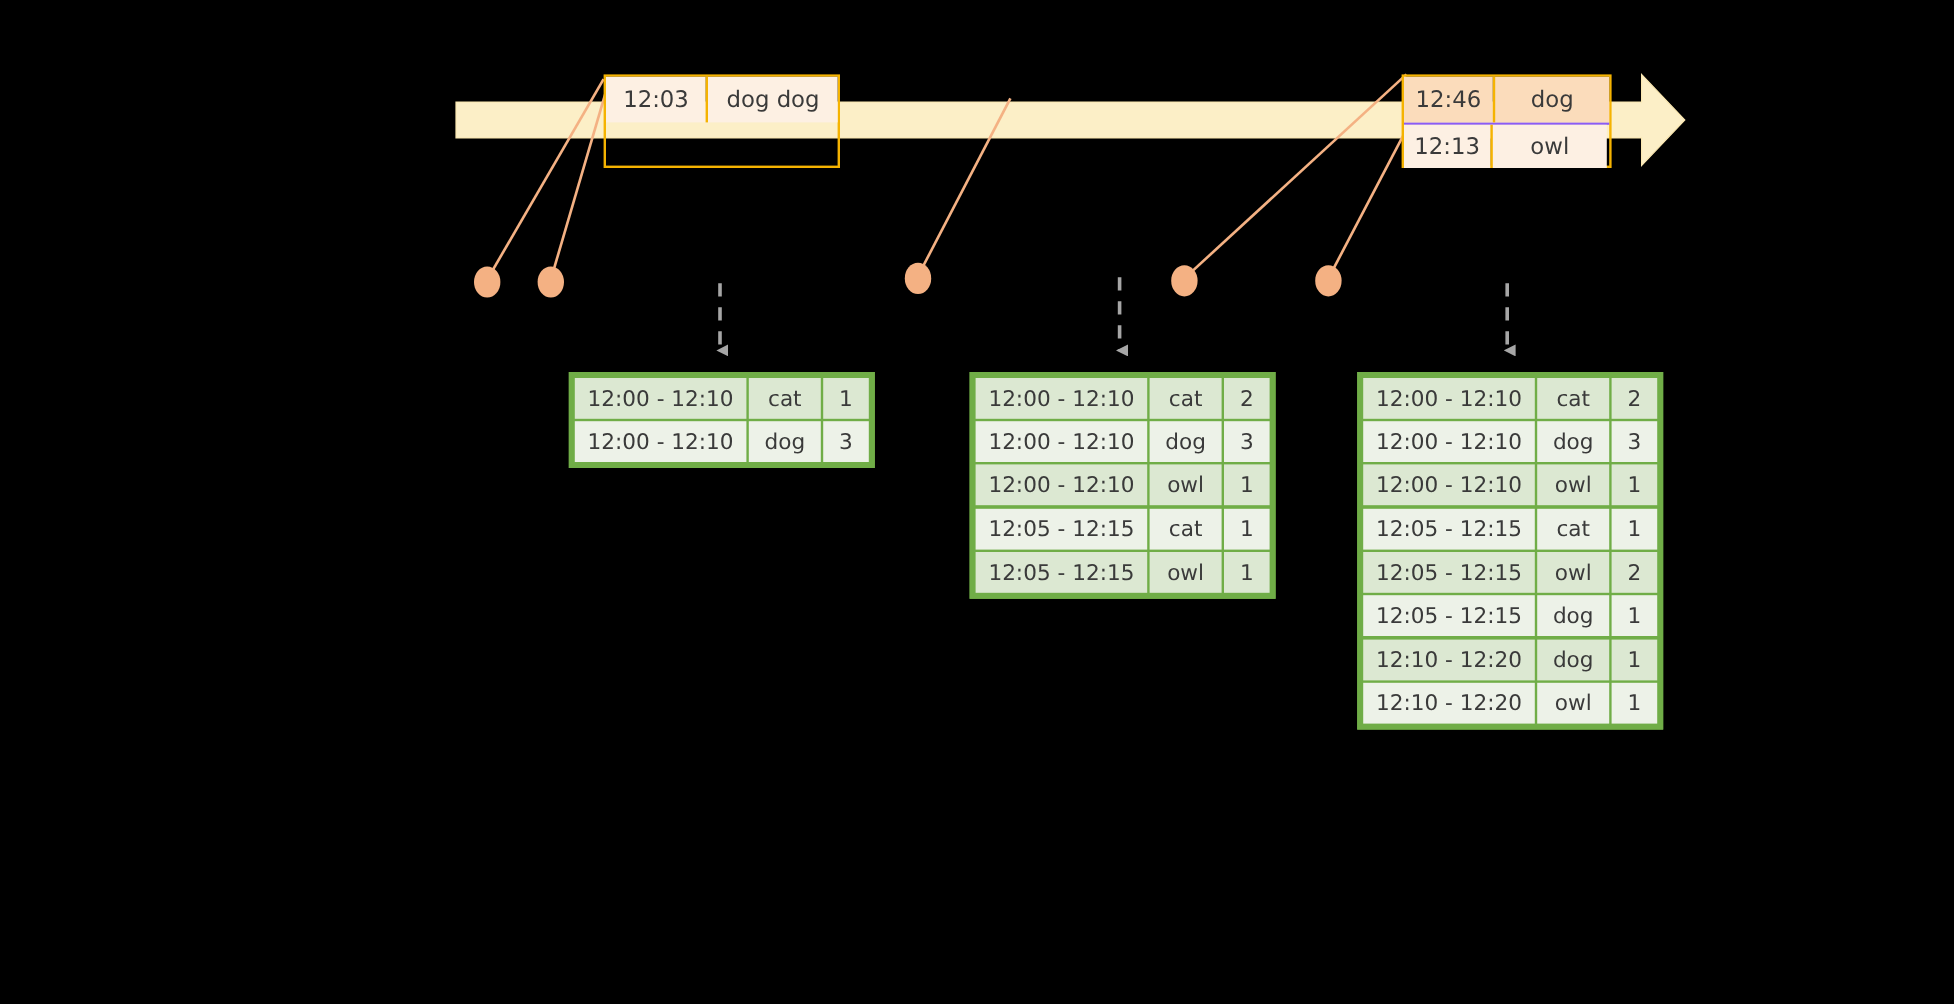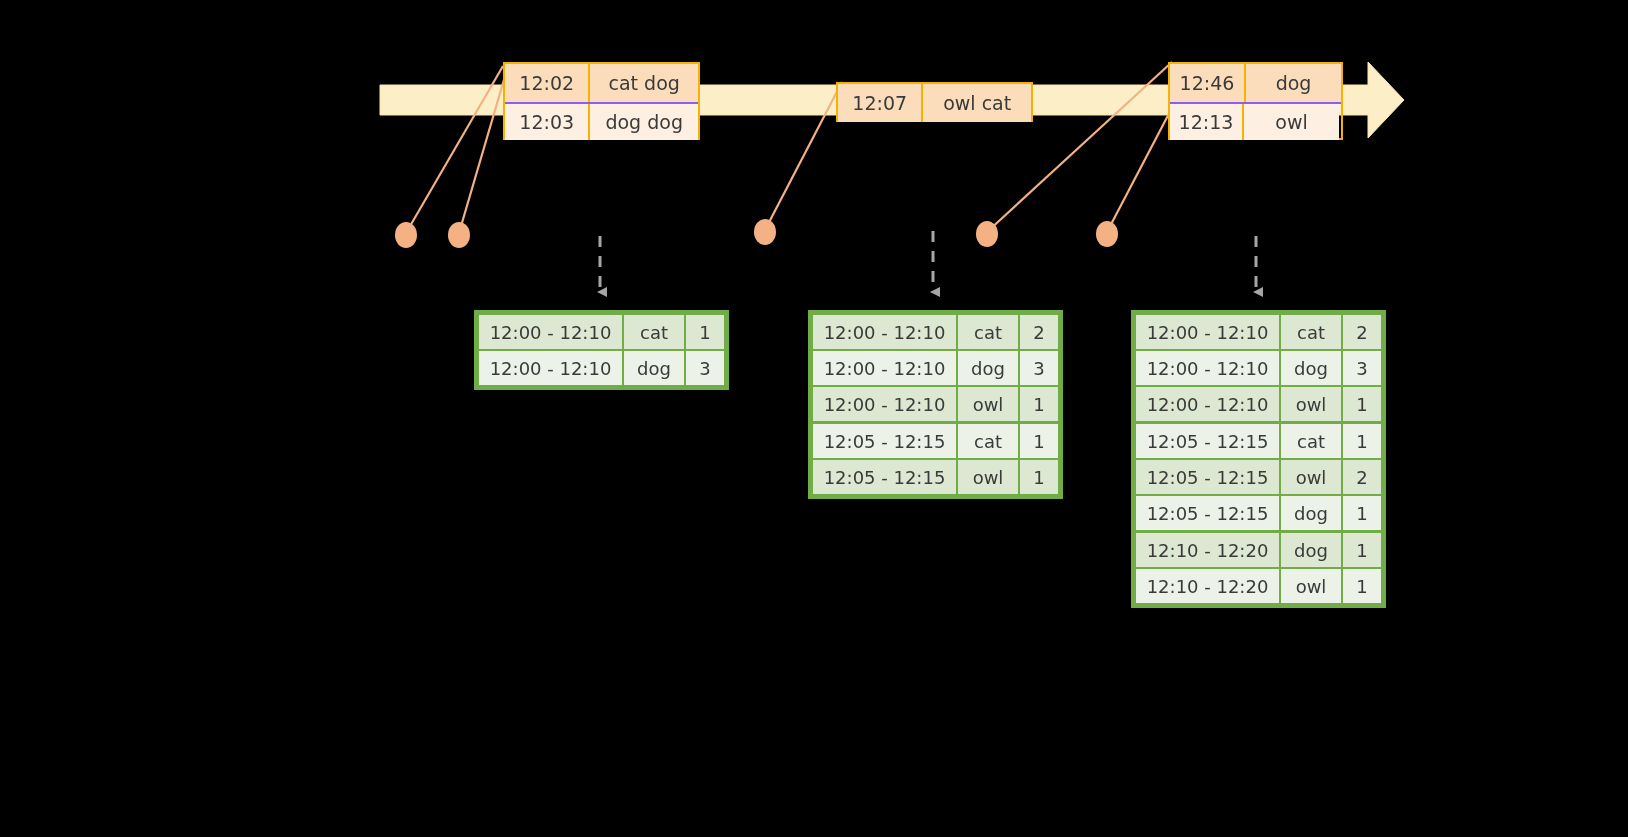--- a/index.html
+++ b/index.html
@@ -65,36 +65,26 @@
     </g>
 
     <g stroke="#A6A6A6" stroke-width="3" stroke-dasharray="11 9" fill="none">
       <line x1="600" y1="236" x2="600" y2="292" marker-end="url(#mk-dash)"></line>
       <line x1="933" y1="231" x2="933" y2="292" marker-end="url(#mk-dash)"></line>
       <line x1="1256" y1="236" x2="1256" y2="292" marker-end="url(#mk-dash)"></line>
     </g>
   </svg>
 
   <div class="evt" style="left:503px;top:62px;width:197px;height:78px;">
-    <div class="row shade">
-      <div class="c-time">12:02</div>
-      <div class="c-words">cat dog</div>
-    </div>
     <div class="row plain">
       <div class="c-time">12:03</div>
       <div class="c-words">dog dog</div>
     </div>
   </div>
 
-  <div class="evt" style="left:836px;top:82px;width:197px;height:40px;">
-    <div class="row shade">
-      <div class="c-time">12:07</div>
-      <div class="c-words">owl cat</div>
-    </div>
-  </div>
 
   <div class="evt" style="left:1168px;top:62px;width:175px;height:78px;">
     <div class="row shade">
       <div class="c-time" style="width:74px">12:46</div>
       <div class="c-words" style="width:97px">dog</div>
     </div>
     <div class="row plain">
       <div class="c-time" style="width:72px">12:13</div>
       <div class="c-words" style="width:97px">owl</div>
     </div>

